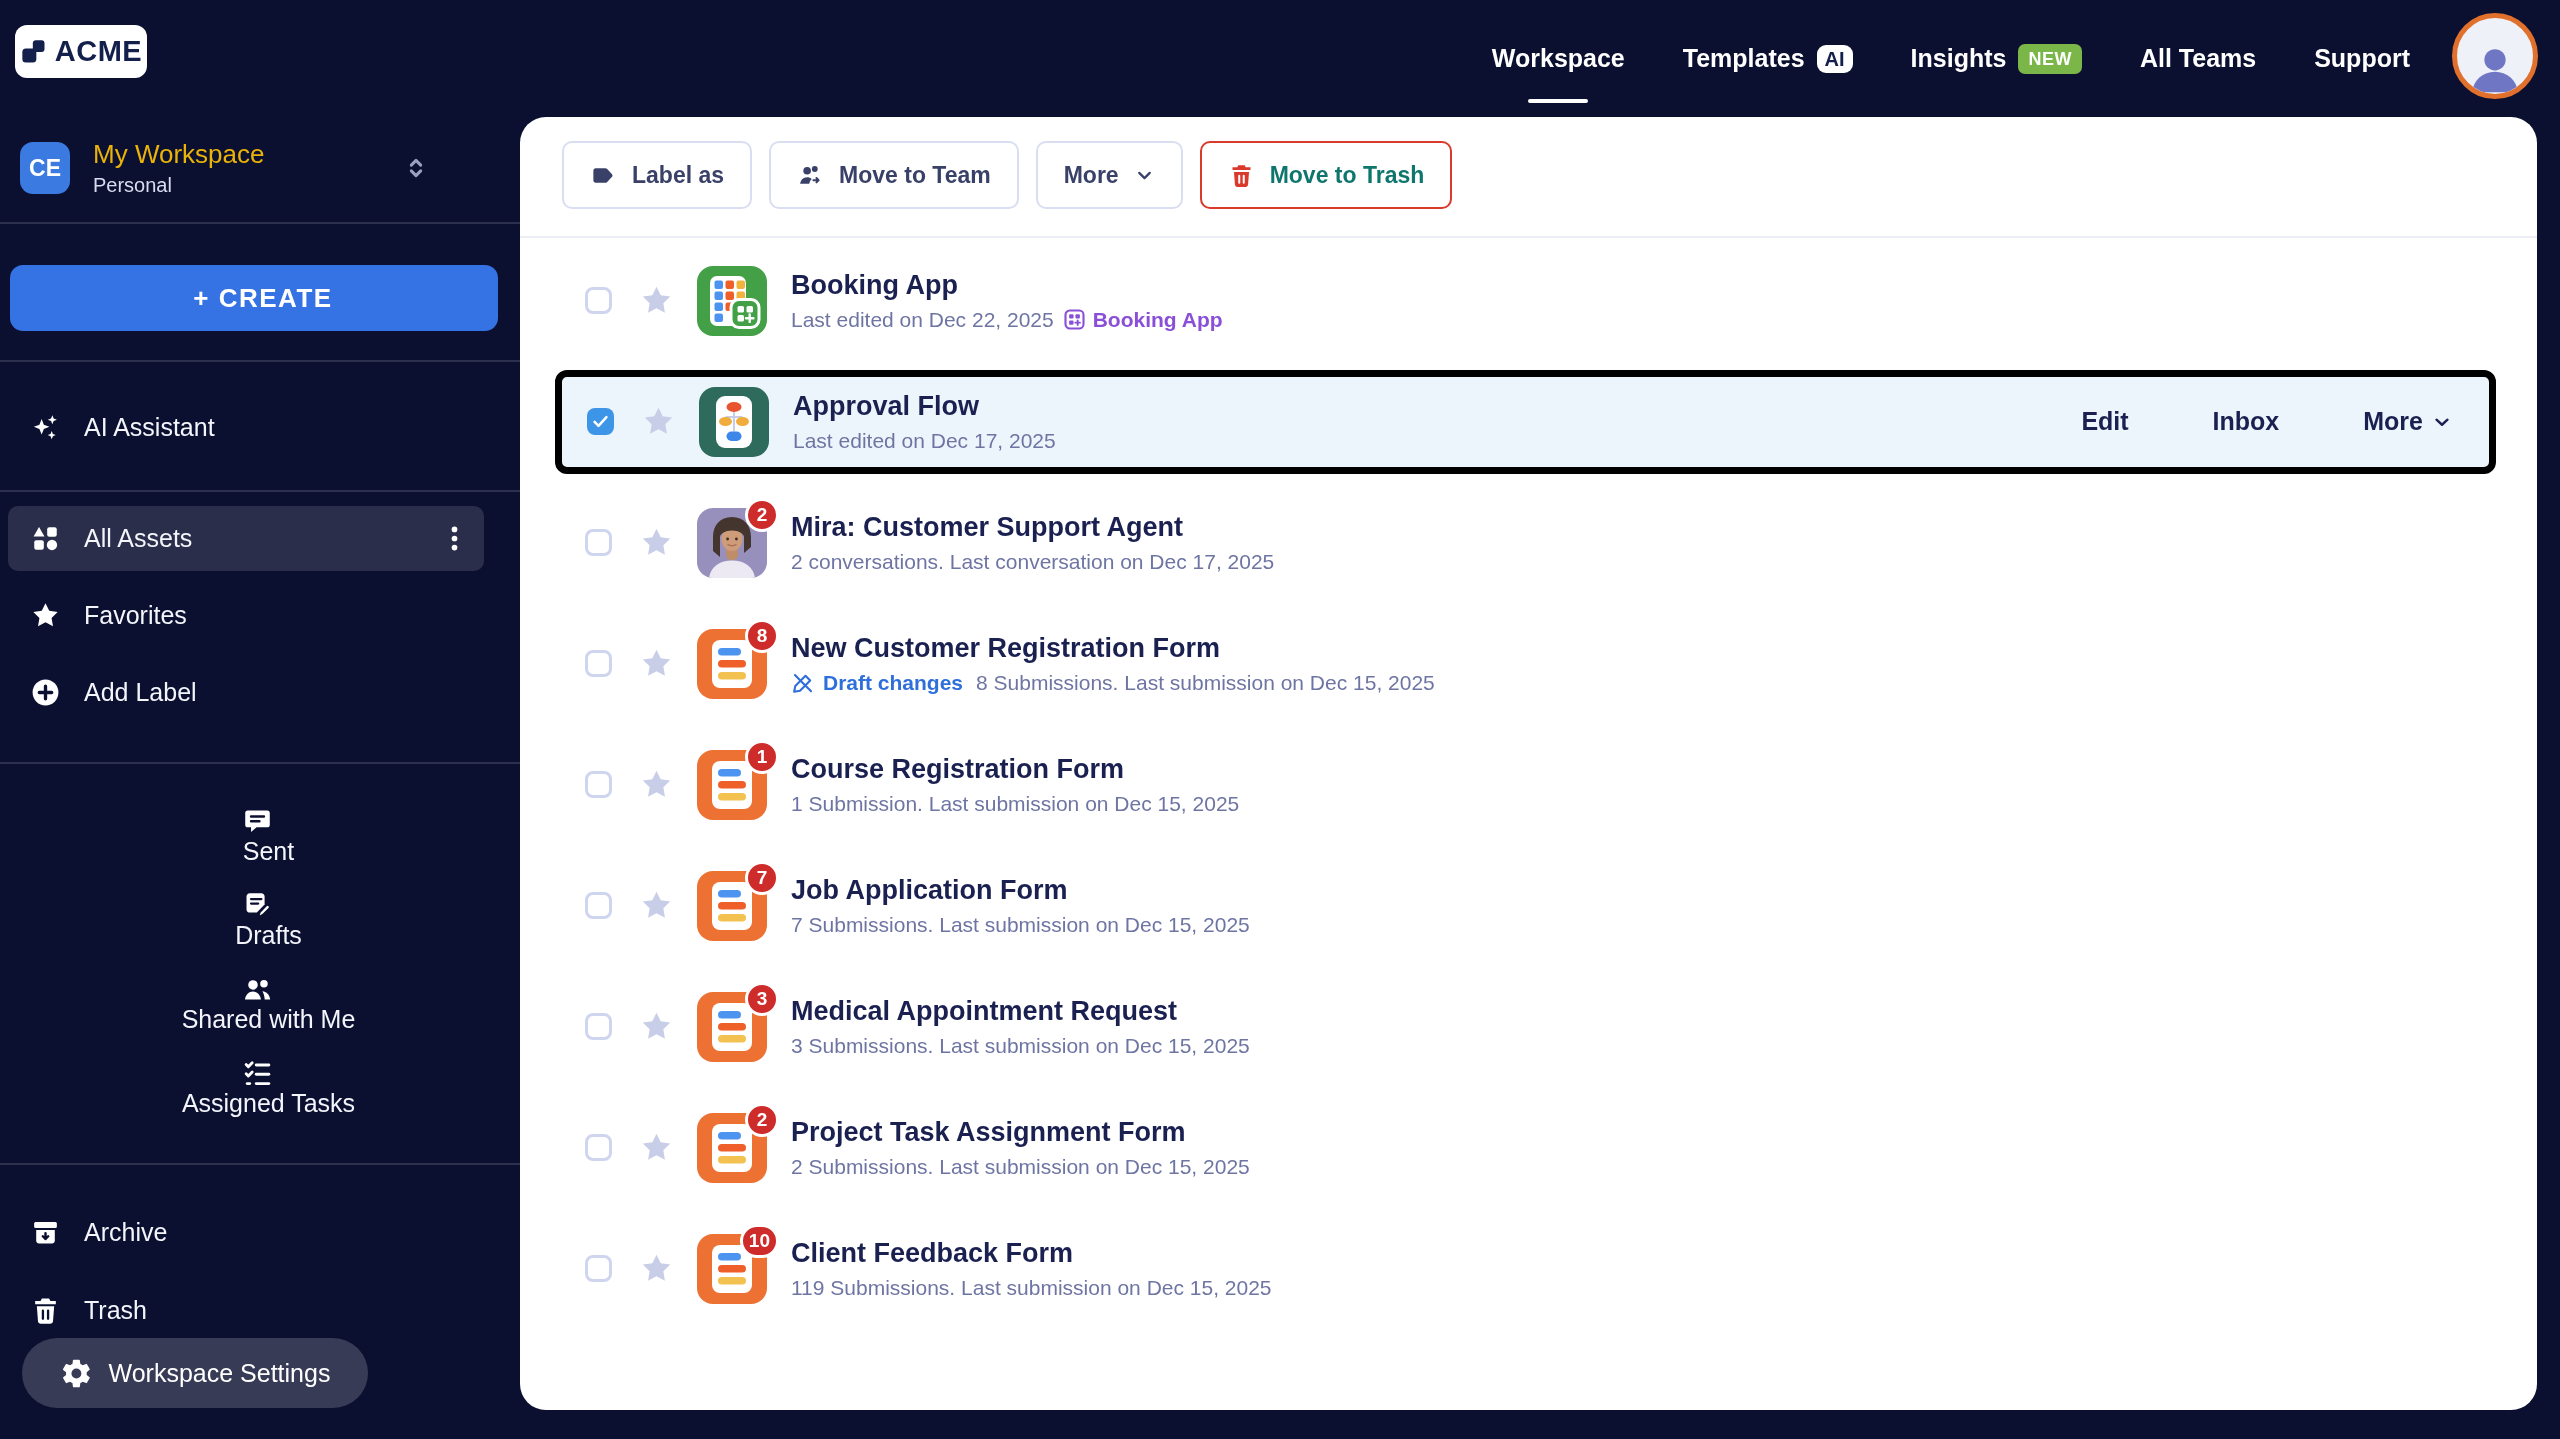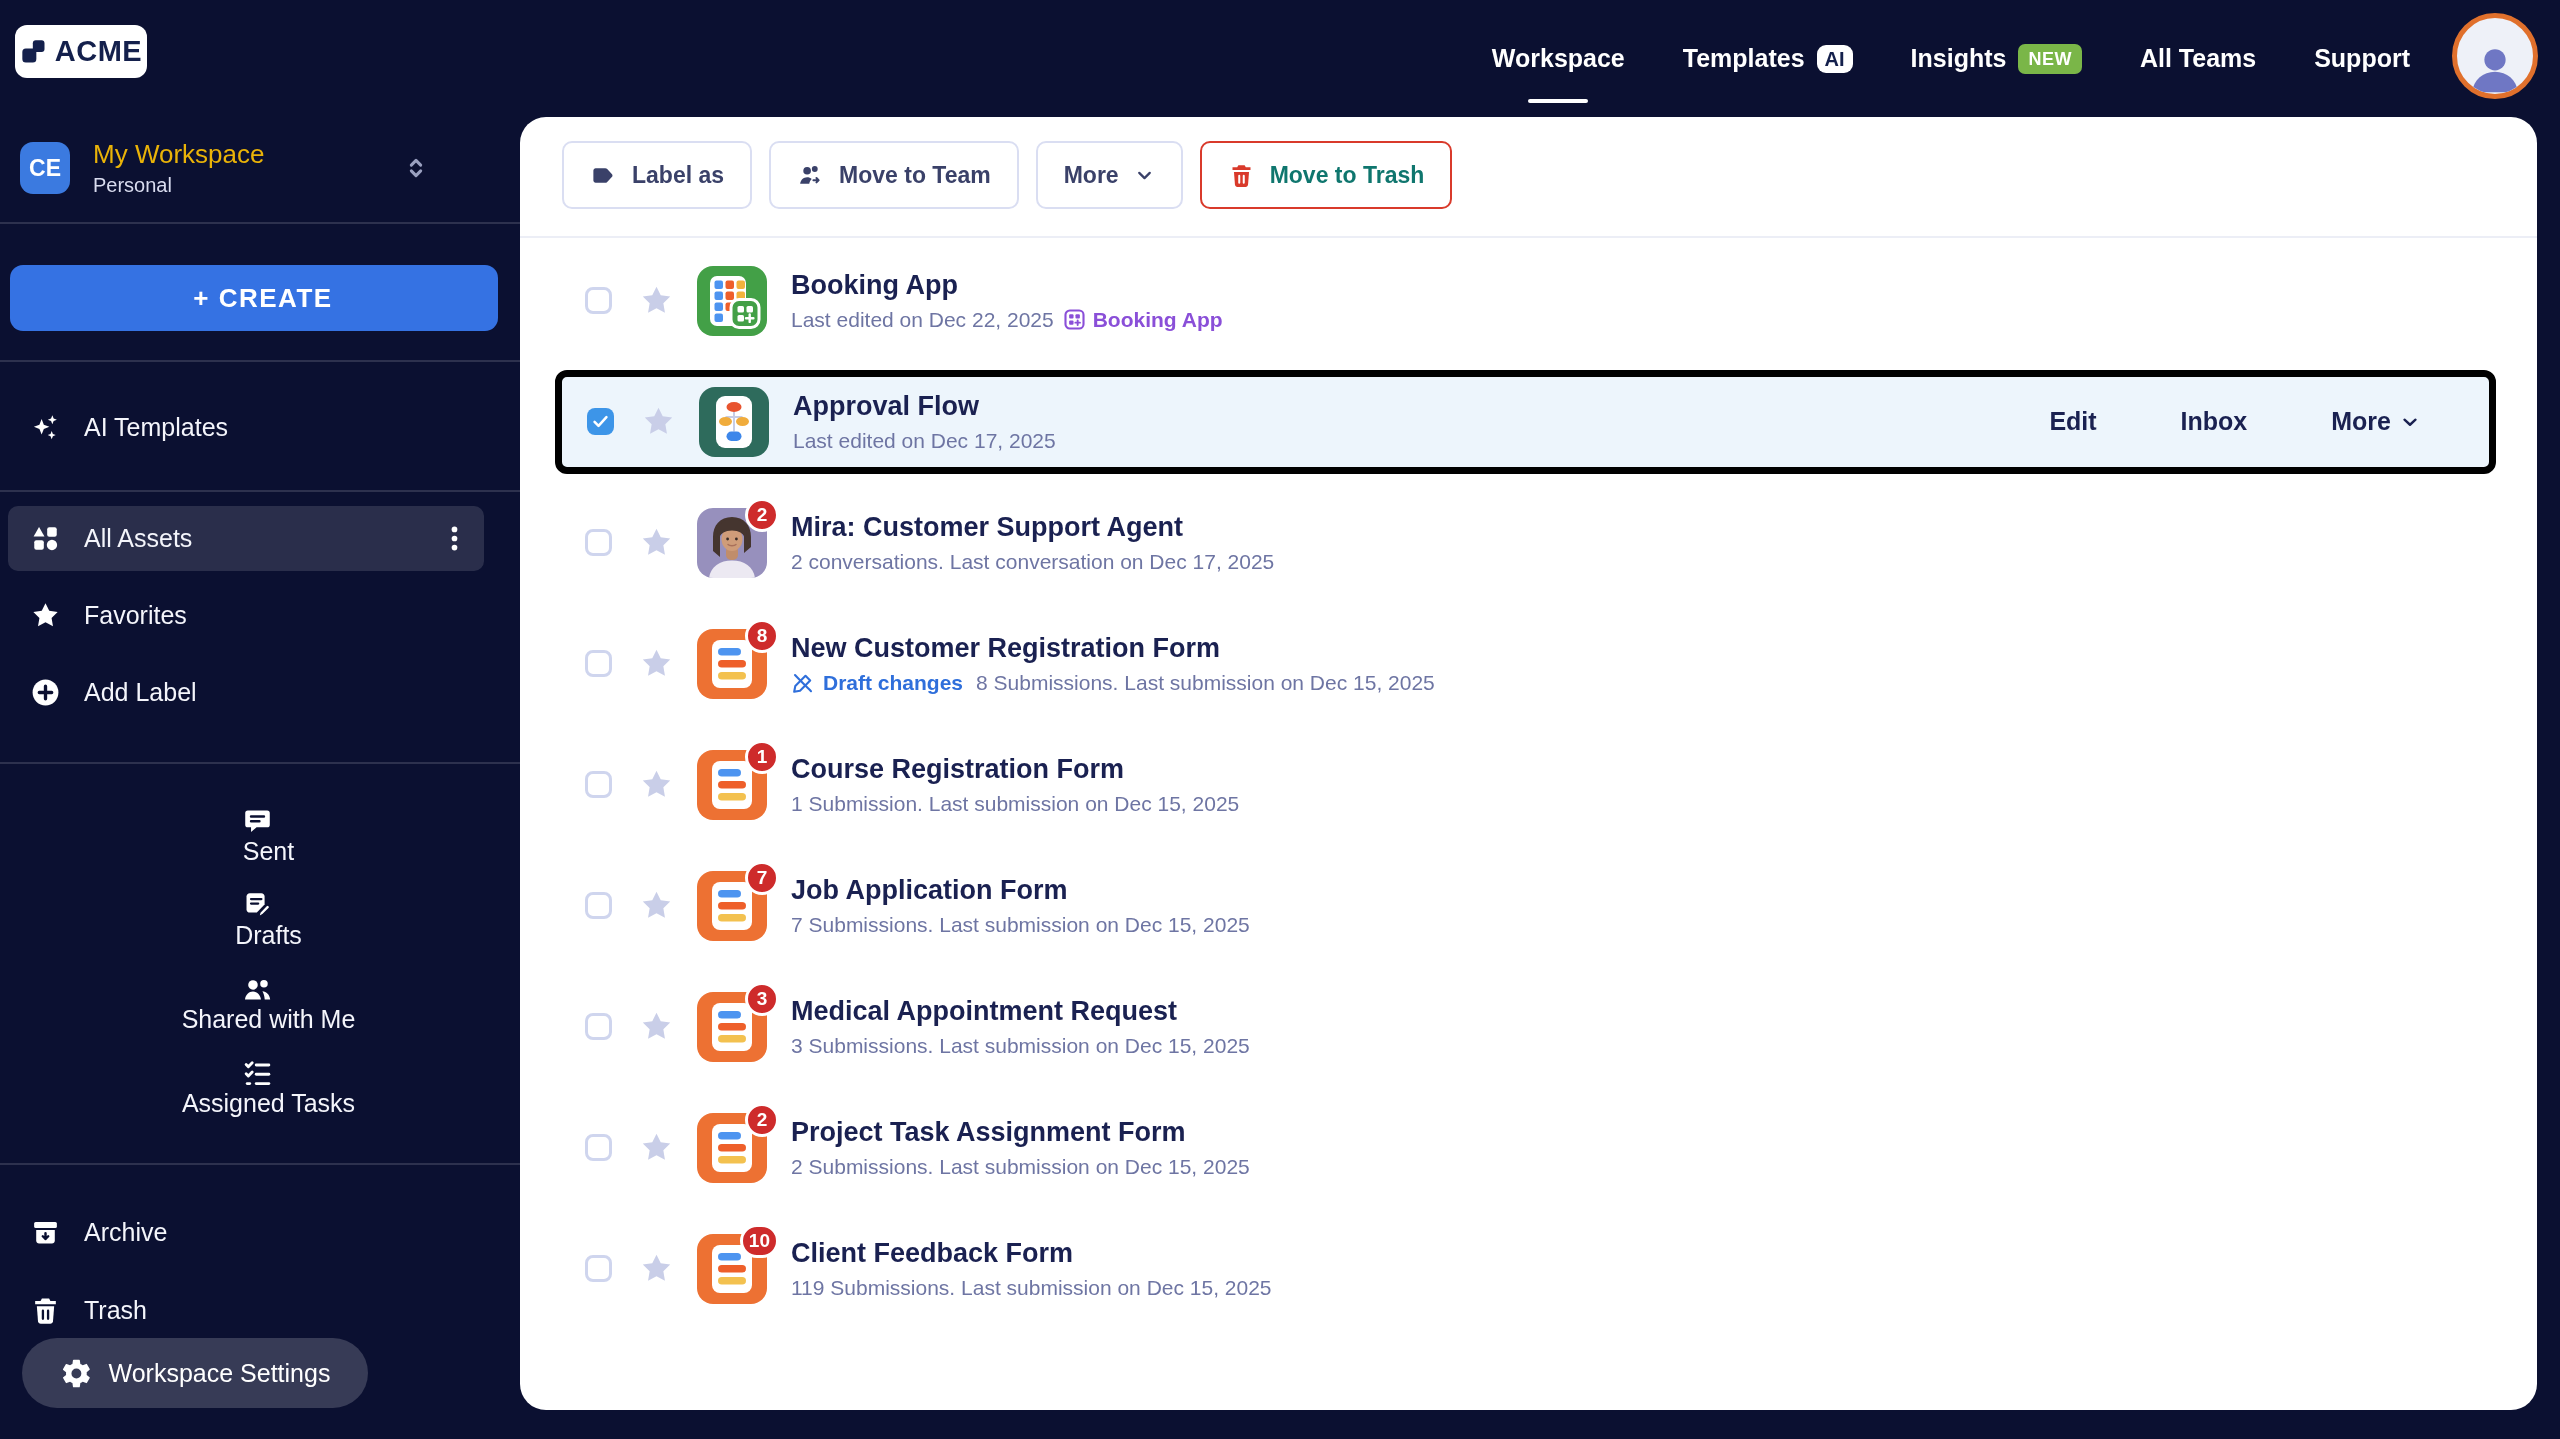--- a/index.html
+++ b/index.html
@@ -78,21 +78,21 @@
   .badge{position:absolute;top:-10px;right:-12px;min-width:34px;height:34px;padding:0 6px;box-sizing:border-box;
         border-radius:17px;background:#ce2b2b;border:3px solid #fff;color:#fff;font-size:19px;font-weight:700;
         display:flex;align-items:center;justify-content:center;}
   .meta{margin-left:24px;display:flex;flex-direction:column;gap:7px;}
   .title{font-size:27px;font-weight:700;color:#1a2151;}
   .subtitle{display:flex;align-items:center;gap:9px;font-size:21px;font-weight:500;color:#6e75a3;}
   .draft{display:flex;align-items:center;gap:8px;color:#2f6fdb;font-weight:700;margin-right:4px;}
   .draft .icon{width:24px;height:24px;}
   .applink{display:flex;align-items:center;gap:7px;color:#8a4fd8;font-weight:600;cursor:pointer;}
   .applink .icon{width:23px;height:23px;}
-  .actions{margin-left:auto;display:flex;align-items:center;gap:84px;padding-right:68px;}
+  .actions{margin-left:auto;display:flex;align-items:center;gap:84px;padding-right:36px;}
   .action{display:flex;align-items:center;gap:8px;font-size:25px;font-weight:700;color:#1a2151;cursor:pointer;}
   .action .chev{width:22px;height:22px;}
 </style>
 </head>
 <body>
 
 <header>
   <div class="logo">
     <span class="icon">
       <svg viewBox="0 0 24 24">
@@ -150,21 +150,21 @@
   <div class="sdivider" style="top:243px"></div>
   <div class="side-group g0" id="group-0" style="top:281px">
       <div class="side-item">
         <span class="icon">
           <svg viewBox="0 0 24 24" fill="#fff">
             <path d="M9 5.5l1.7 4.3 4.3 1.7-4.3 1.7L9 17.5l-1.7-4.3L3 11.5l4.3-1.7z"></path>
             <path d="M17.3 2.5l1 2.5 2.5 1-2.5 1-1 2.5-1-2.5-2.5-1 2.5-1z"></path>
             <path d="M16.8 14.8l.9 2.2 2.2.9-2.2.9-.9 2.2-.9-2.2-2.2-.9 2.2-.9z"></path>
           </svg>
         </span>
-        <span class="lbl">AI Templates</span>
+        <span class="lbl">AI Assistant</span>
       </div>
     </div>
   <div class="sdivider" style="top:373px"></div>
   <div class="side-group g1" id="group-1" style="top:389px">
       <div class="side-item active">
         <span class="icon">
           <svg viewBox="0 0 24 24" fill="#fff">
             <path d="M7 3l4.2 7.4H2.8z"></path>
             <rect x="13.3" y="3.3" width="7.4" height="7.4" rx="1.6"></rect>
             <rect x="3.3" y="13.3" width="7.4" height="7.4" rx="1.6"></rect>

